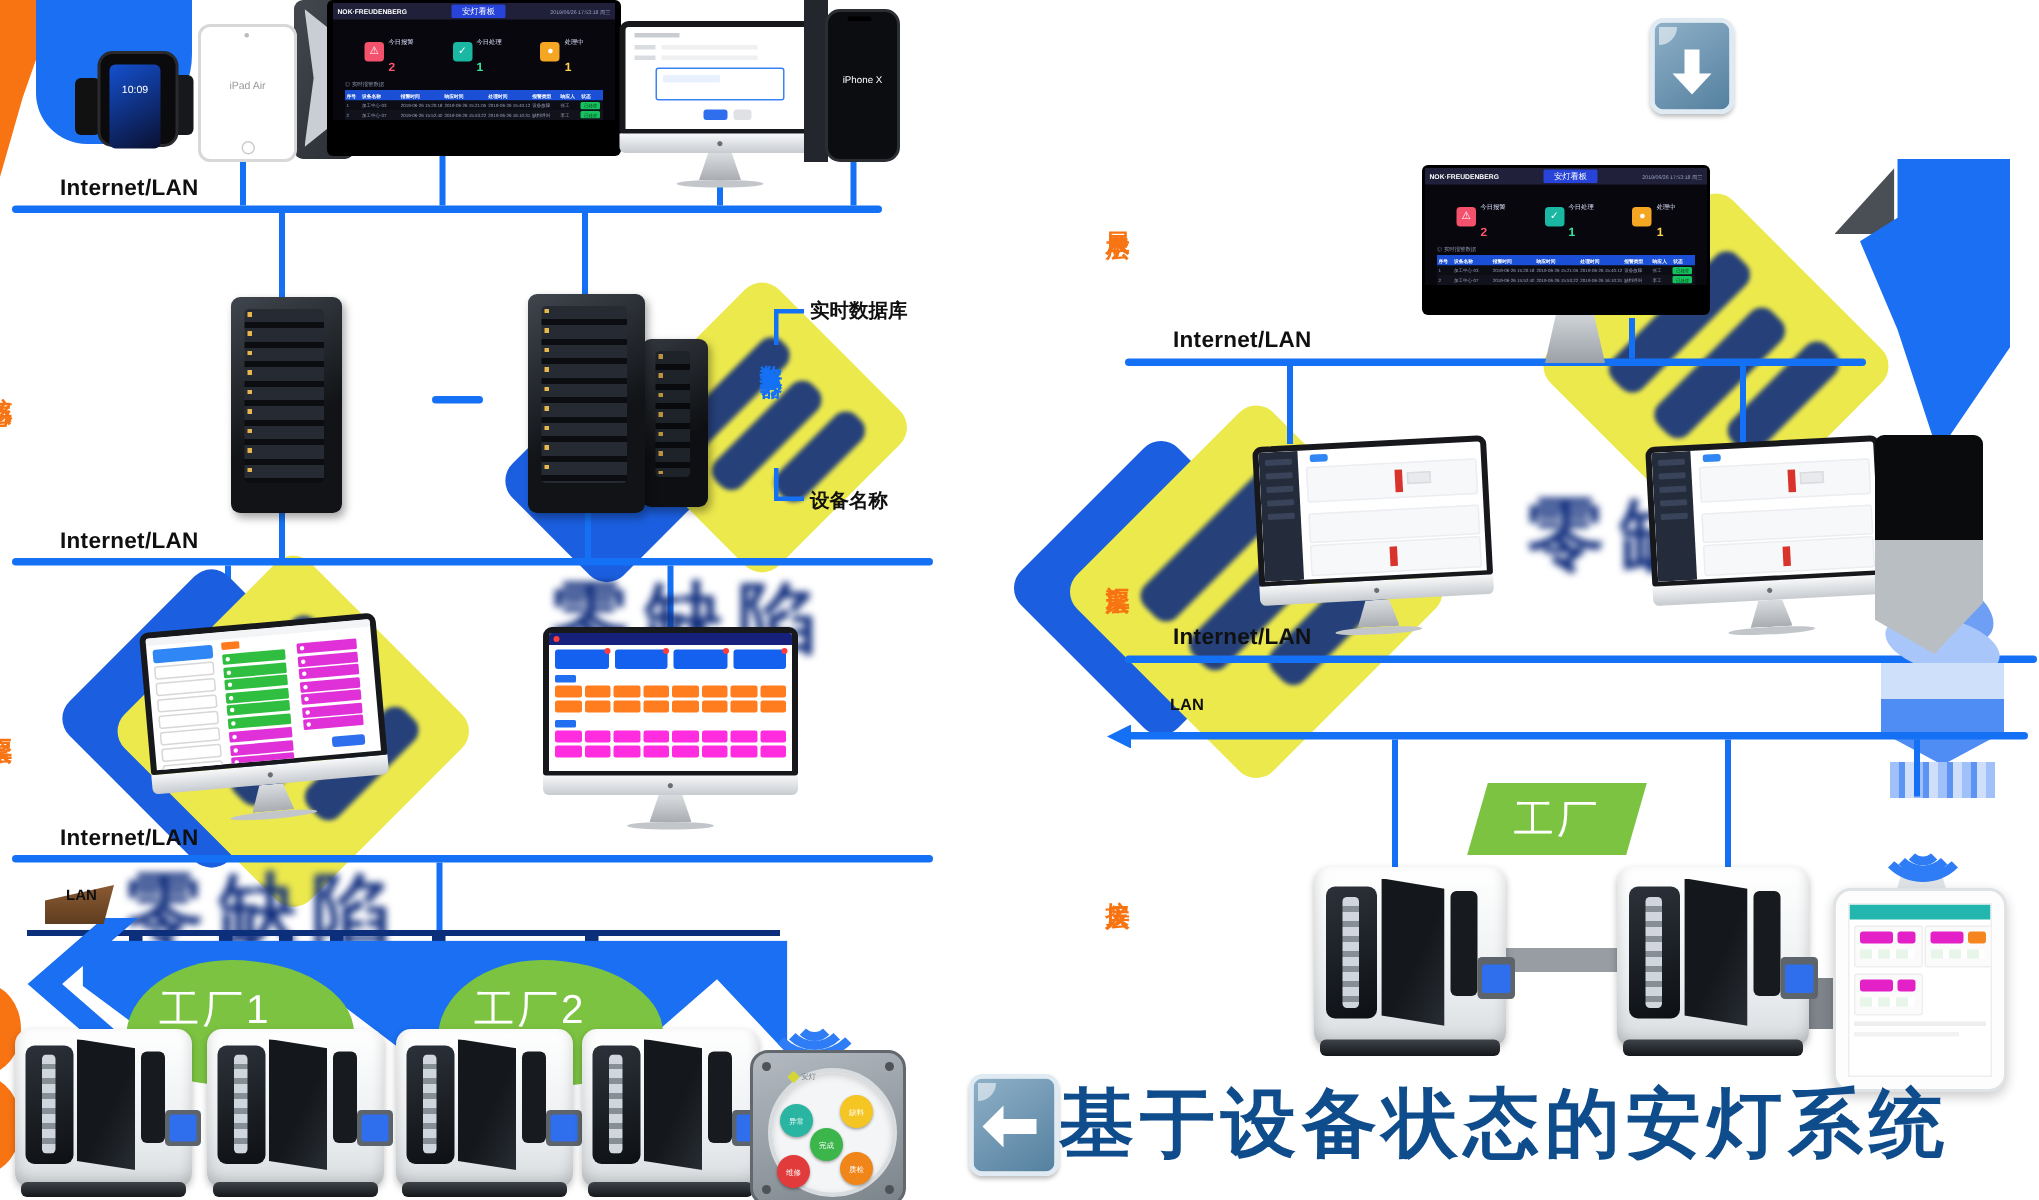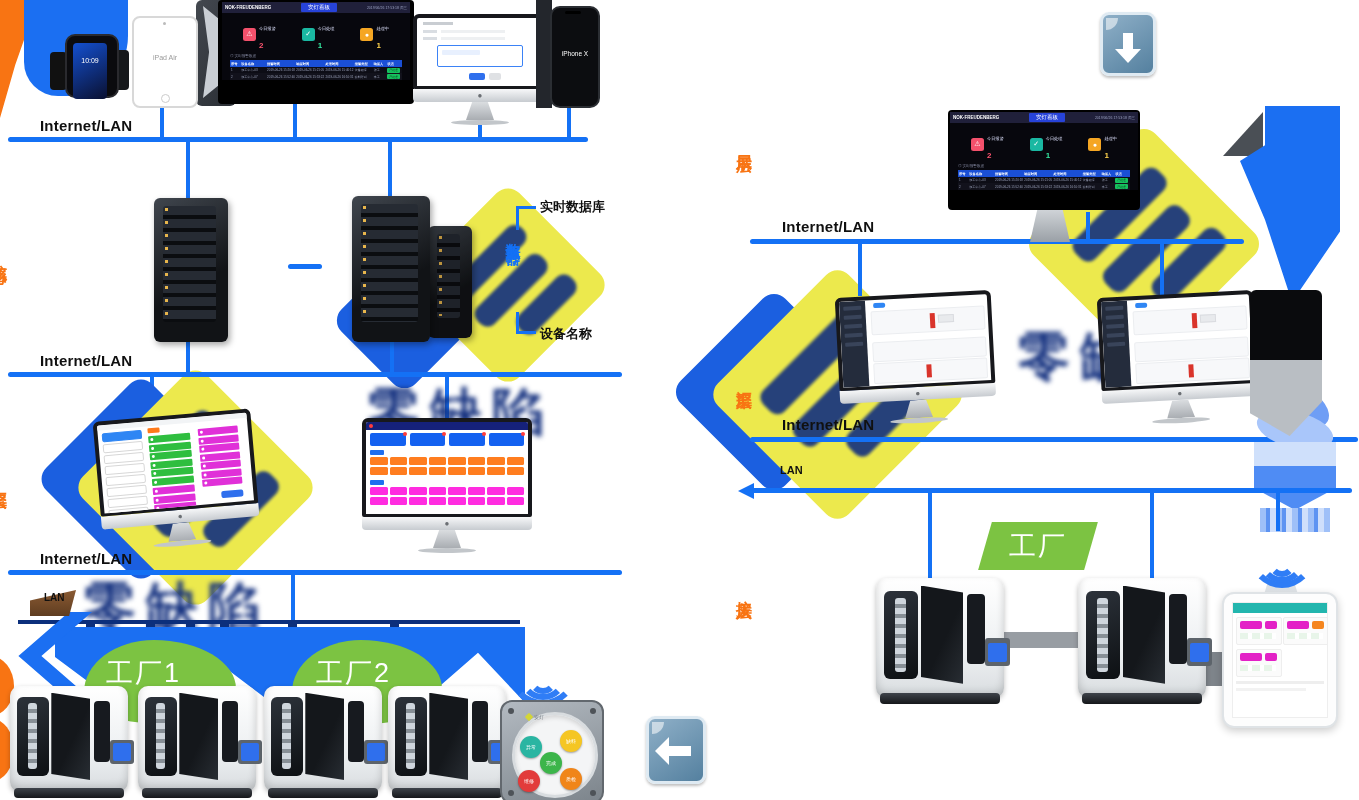--- a/index.html
+++ b/index.html
@@ -693,14 +693,15 @@
       <div class="abs" style="left:3px;top:78px;width:88px;height:3px;background:#eee;"></div>
       <div class="abs" style="left:3px;top:85px;width:70px;height:3px;background:#f2f2f2;"></div>
     </div>
   </div>
 
   <div class="abs arrow-btn" style="left:646px;top:716px;width:54px;height:62px;">
     <span class="glint"></span>
     <span style="position:absolute;left:18px;top:27px;width:24px;height:10px;background:#fff;"></span>
     <span style="position:absolute;left:6px;top:18px;border-top:14px solid transparent;border-bottom:14px solid transparent;border-right:14px solid #fff;"></span>
   </div>
+  <div class="abs big-title" style="left:706px;top:716px;font-size:50px;letter-spacing:4px;">基于设备状态的安灯系统</div>
 
 </div>
 
 </body></html>

